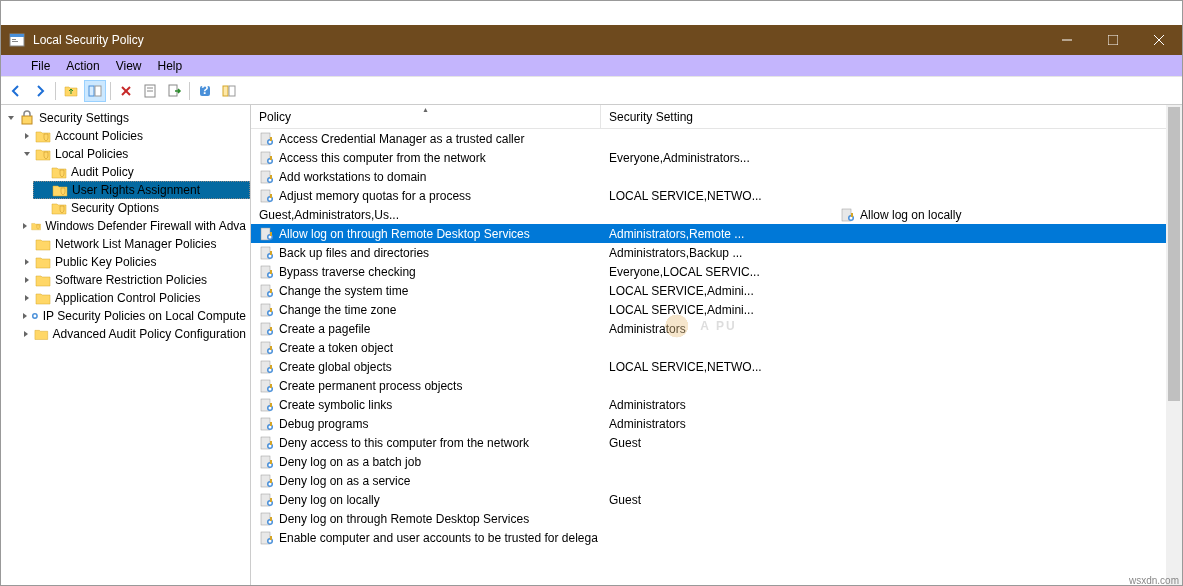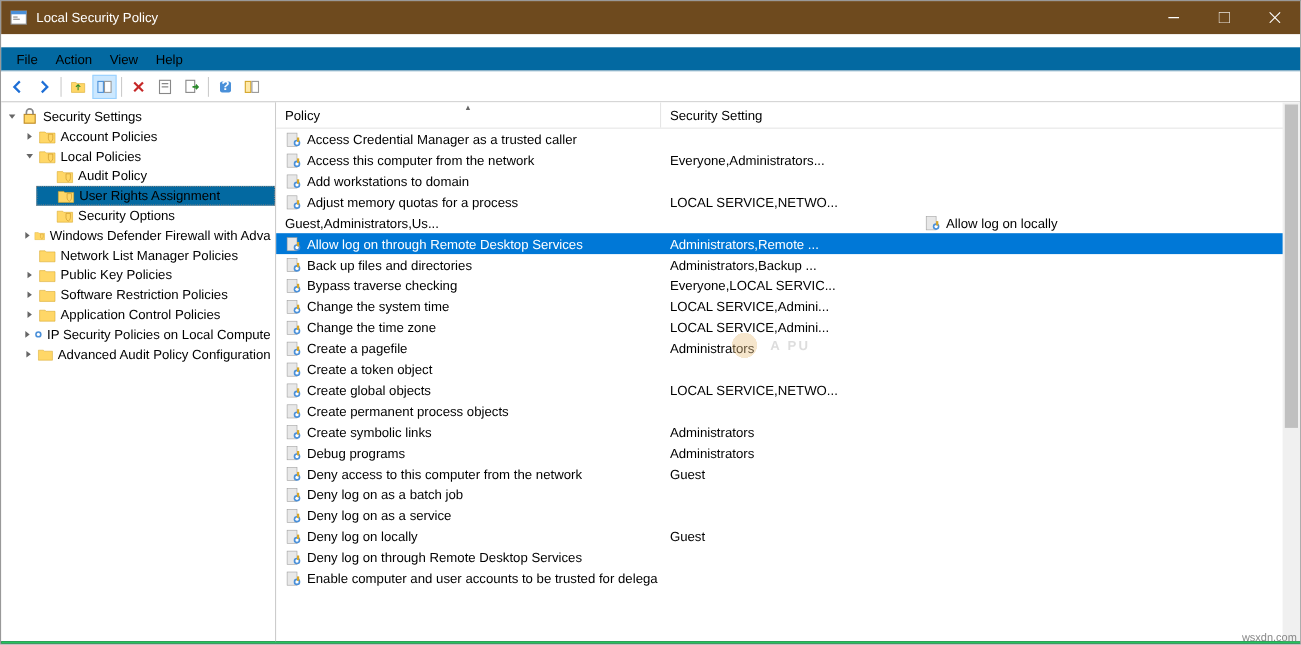--- a/index.html
+++ b/index.html
@@ -1,25 +1,25 @@
 <!DOCTYPE html>
 <html><head>
 <meta charset="utf-8">
 <style>
 * { box-sizing: border-box; margin: 0; padding: 0; font-family: 'Segoe UI', Tahoma, sans-serif; font-size: 12px; }
 body { background: #fff; width: 1183px; height: 586px; overflow: hidden; border: 1px solid #999; }
 
-.titlebar { background: #6e4a1e; color: #fff; height: 30px; display: flex; align-items: center; padding: 0 0 0 8px; }
+.titlebar { background: #6e4a1e; color: #fff; height: 30px; display: flex; align-items: center; padding: 0 0 0 8px; margin-top: 24px; }
 .titlebar .title-icon { width: 16px; height: 16px; margin-right: 8px; }
 .titlebar .title-text { flex: 1; font-size: 12px; }
 .win-controls { display: flex; height: 100%; }
 .win-btn { width: 46px; display: flex; align-items: center; justify-content: center; color: #fff; }
 .win-btn svg { width: 10px; height: 10px; }
 
-.menubar { height: 22px; display: flex; align-items: center; padding: 0 6px; background: #0369a1; border-bottom: 1px solid #e5e5e5; margin-top: 12px; }
+.menubar { height: 22px; display: flex; align-items: center; padding: 0 22px; background: #c4b5fd; border-bottom: 1px solid #e5e5e5; }
 .menubar .menu-item { padding: 2px 8px; cursor: default; }
 
 .toolbar { height: 28px; display: flex; align-items: center; padding: 0 4px; background: #fff; border-bottom: 1px solid #ccc; gap: 2px; }
 .tool-btn { width: 22px; height: 22px; display: flex; align-items: center; justify-content: center; border: 1px solid transparent; }
 .tool-sep { width: 1px; height: 18px; background: #ccc; margin: 0 2px; }
 
 .main { display: flex; height: calc(586px - 30px - 22px - 28px - 16px); }
 .tree-pane { width: 250px; border-right: 1px solid #ccc; overflow: auto; padding: 4px 0; position: relative; }
 .list-pane { flex: 1; overflow: auto; position: relative; }
 

